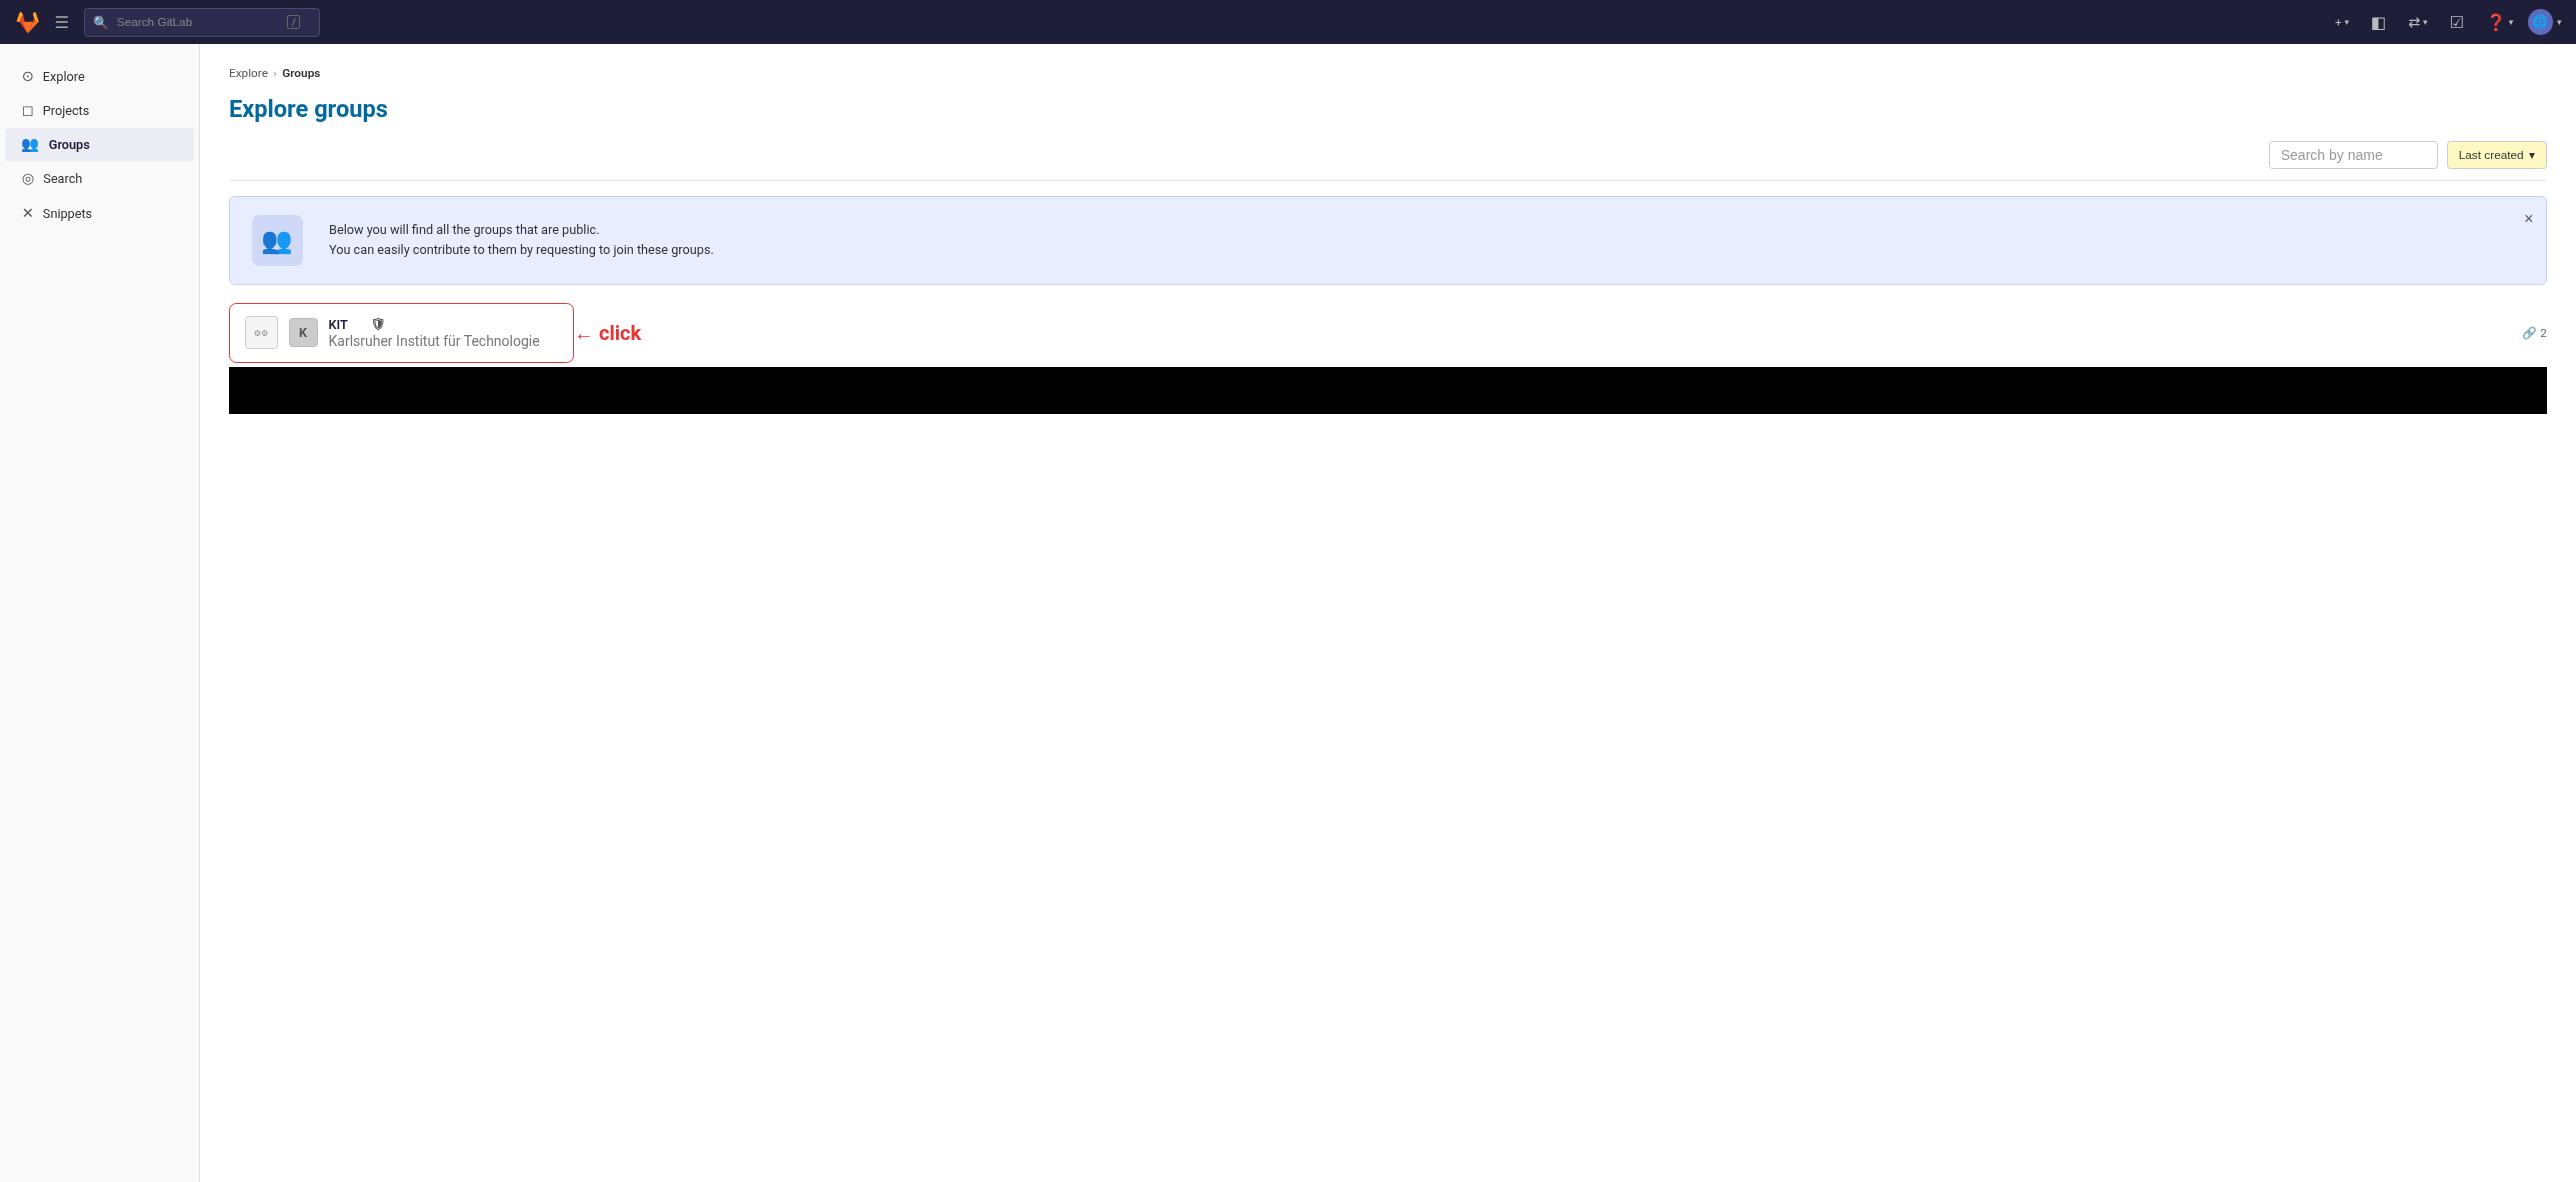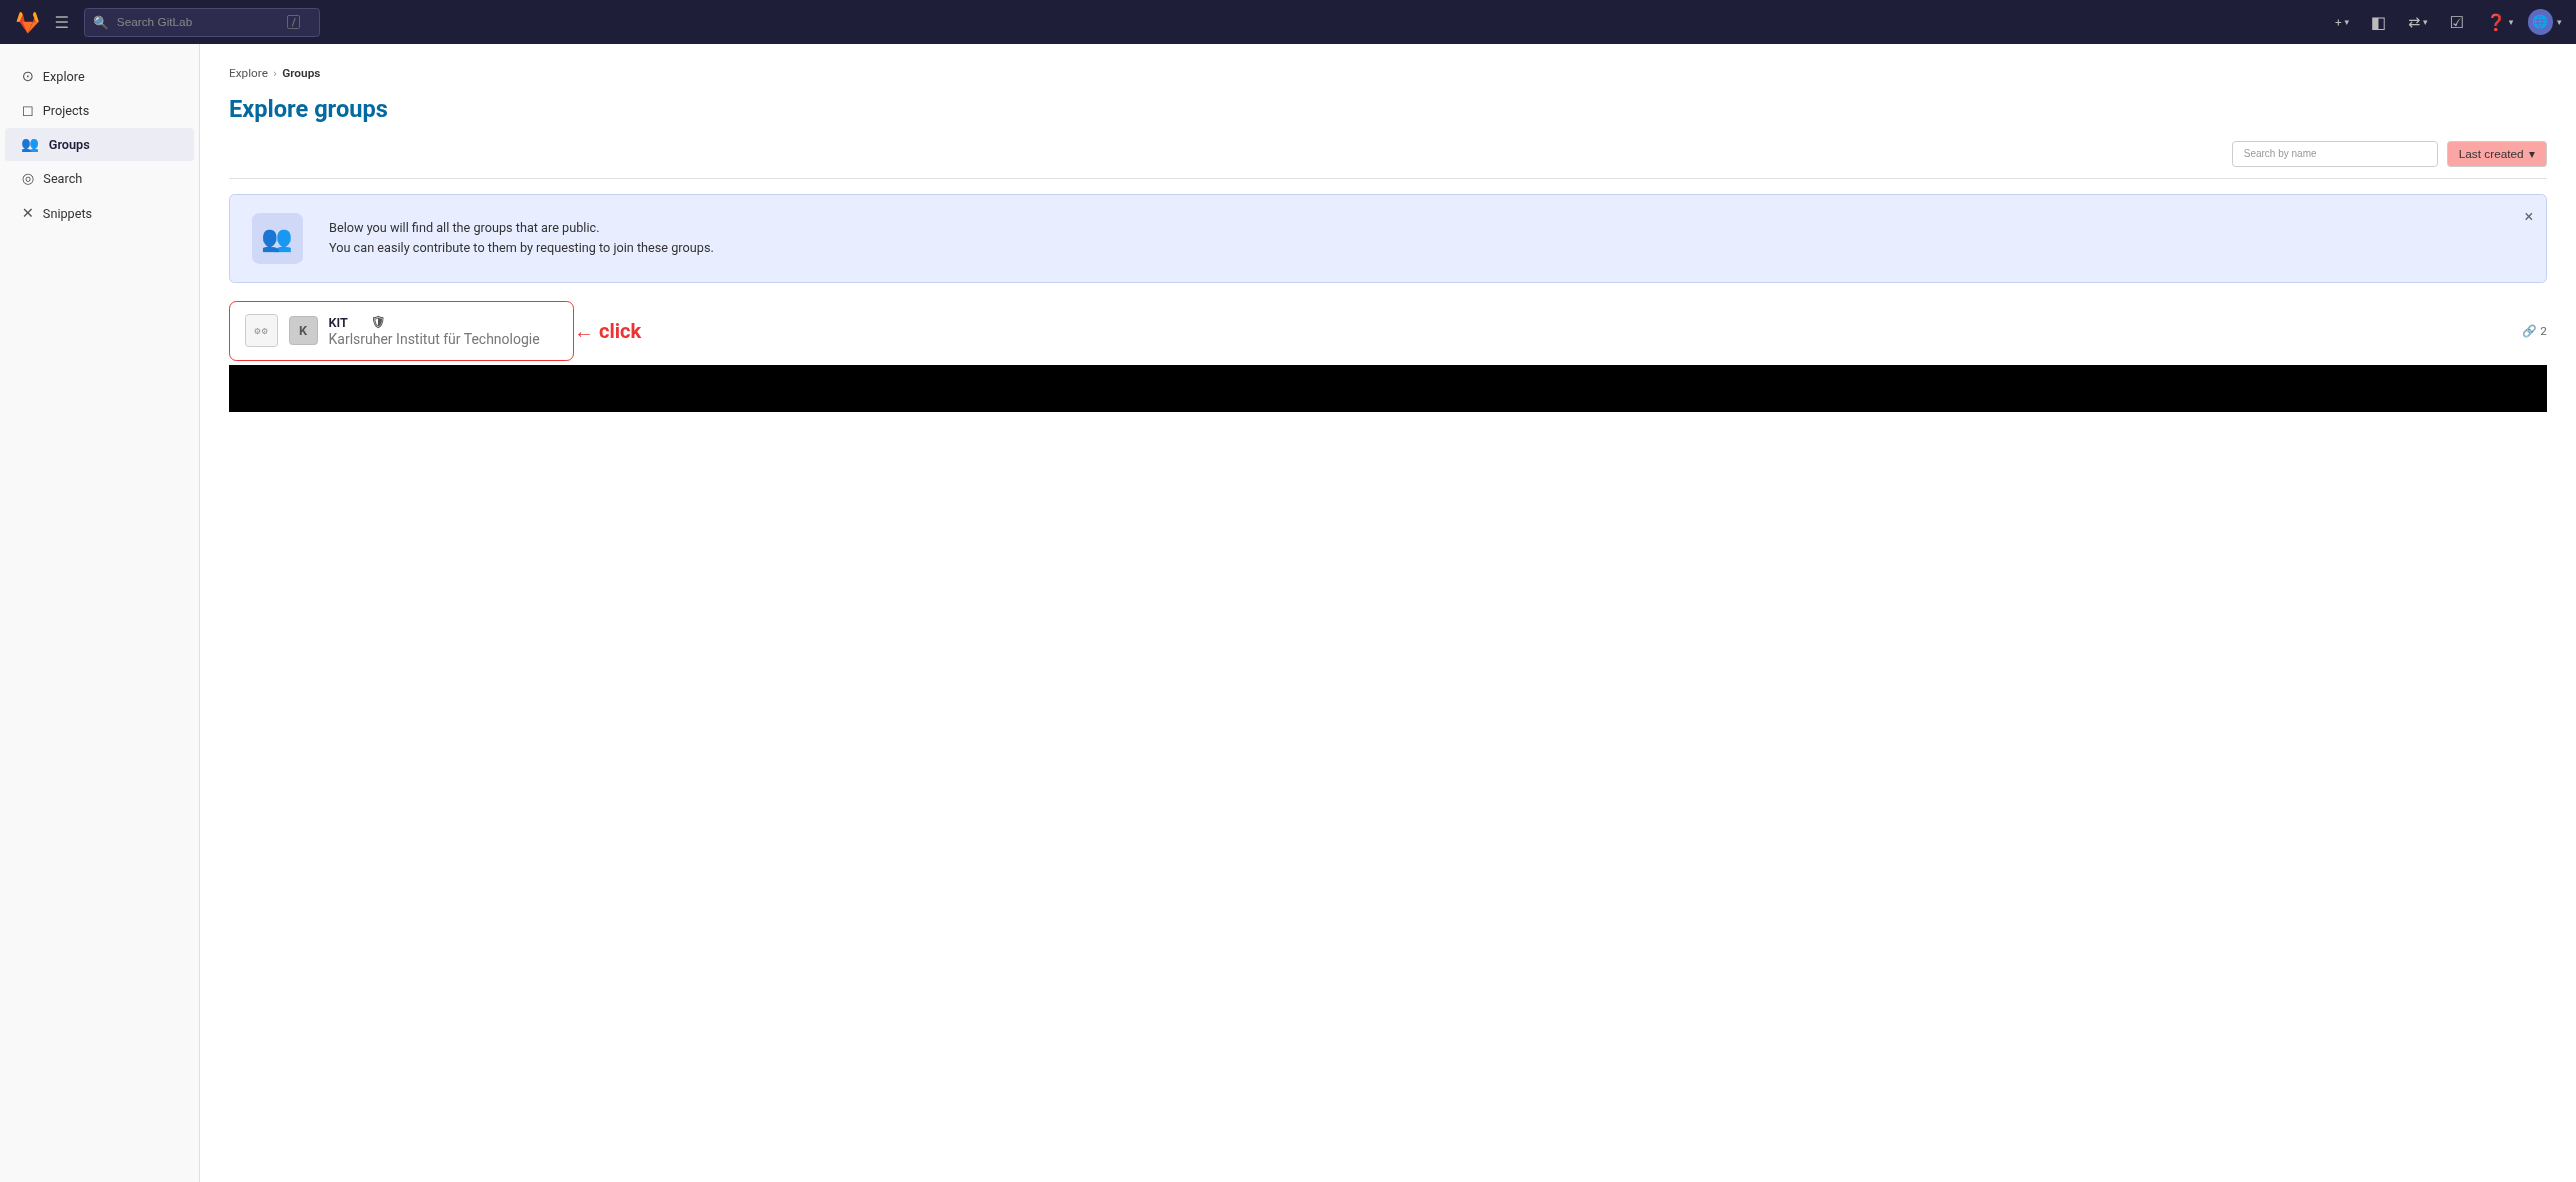--- a/index.html
+++ b/index.html
@@ -142,32 +142,32 @@
       justify-content: flex-end;
       gap: 9px;
       margin-bottom: 14.5px;
       padding-bottom: 11px;
       border-bottom: 0.9px solid #e0e0e0;
     }
     .search-by-name {
       border: 0.9px solid #ccc;
       border-radius: 3.6px;
       padding: 5.4px 11px;
-      font-size: 10px;
+      font-size: 14px;
       color: #666;
       outline: none;
-      width: 206px;
+      width: 169px;
     }
     .search-by-name::placeholder { color: #999; }
     .sort-btn {
       border: 0.9px solid #ccc;
       border-radius: 3.6px;
       padding: 5.4px 11px;
       font-size: 11.8px;
-      background: #fca5a5;
+      background: #fef9c3;
       cursor: pointer;
       display: flex;
       align-items: center;
       gap: 5.4px;
       color: #333;
     }
 
     
     .info-banner {
       background: #e8eeff;

